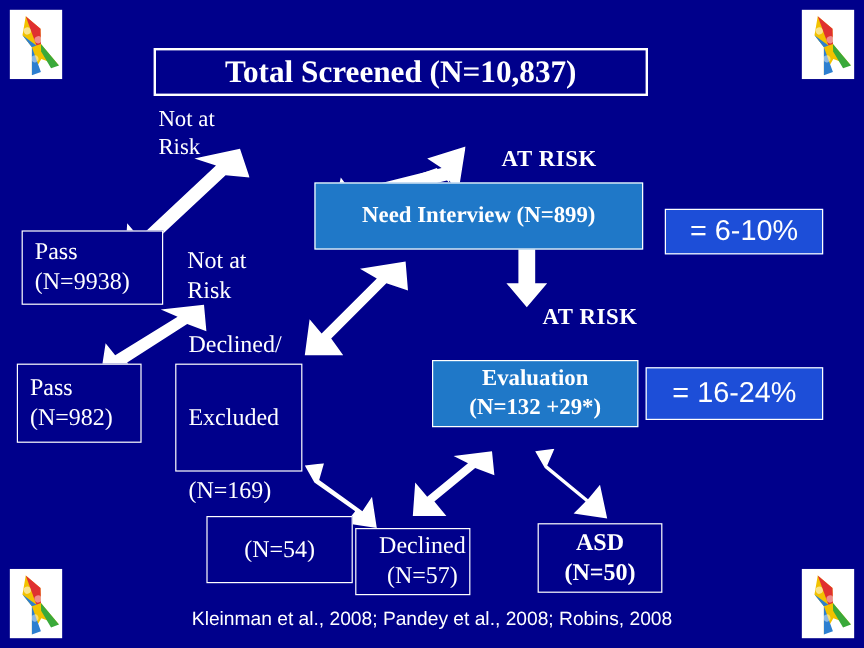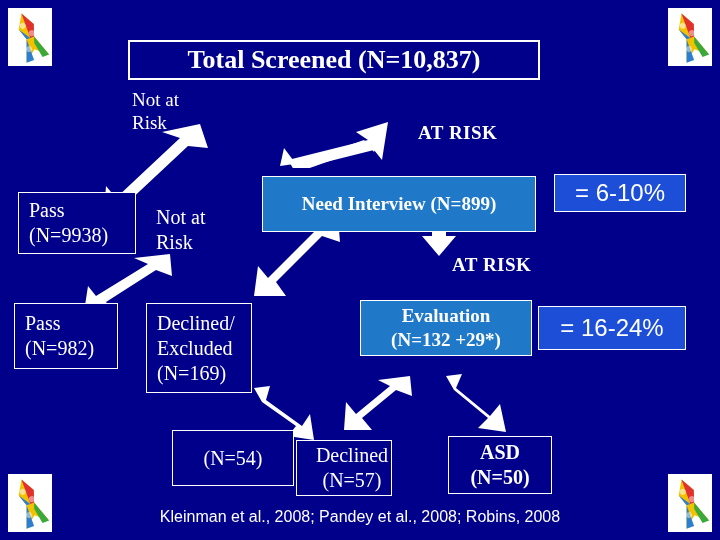--- a/index.html
+++ b/index.html
@@ -230,34 +230,34 @@
   <div class="outlined" style="left:18px; top:192px; width:118px; height:62px;">
     <div>Pass</div>
     <div>(N=9938)</div>
   </div>
 
   <div class="plain-label" style="left:156px; top:205px; width:100px; font-size:20px; line-height:25px;">
     <div>Not at</div>
     <div>Risk</div>
   </div>
 
-  <div class="cyan-box" style="left:262px; top:176px; width:274px; height:56px;">
+  <div class="cyan-box" style="left:262px; top:152px; width:274px; height:56px;">
     <div>Need Interview (N=899)</div>
   </div>
 
   <div class="pct-box" style="left:554px; top:174px; width:132px; height:38px;">= 6-10%</div>
 
   <div class="atrisk" style="left:452px; top:254px;">AT RISK</div>
 
   <div class="outlined" style="left:14px; top:303px; width:104px; height:66px;">
     <div>Pass</div>
     <div>(N=982)</div>
   </div>
 
-  <div class="outlined" style="left:146px; top:303px; width:106px; height:90px;">
+  <div class="outlined" style="left:146px; top:303px; width:106px; height:90px;gap:36px;">
     <div>Declined/</div>
     <div>Excluded</div>
     <div>(N=169)</div>
   </div>
 
   <div class="cyan-box" style="left:360px; top:300px; width:172px; height:56px;">
     <div>Evaluation</div>
     <div>(N=132 +29*)</div>
   </div>
 

